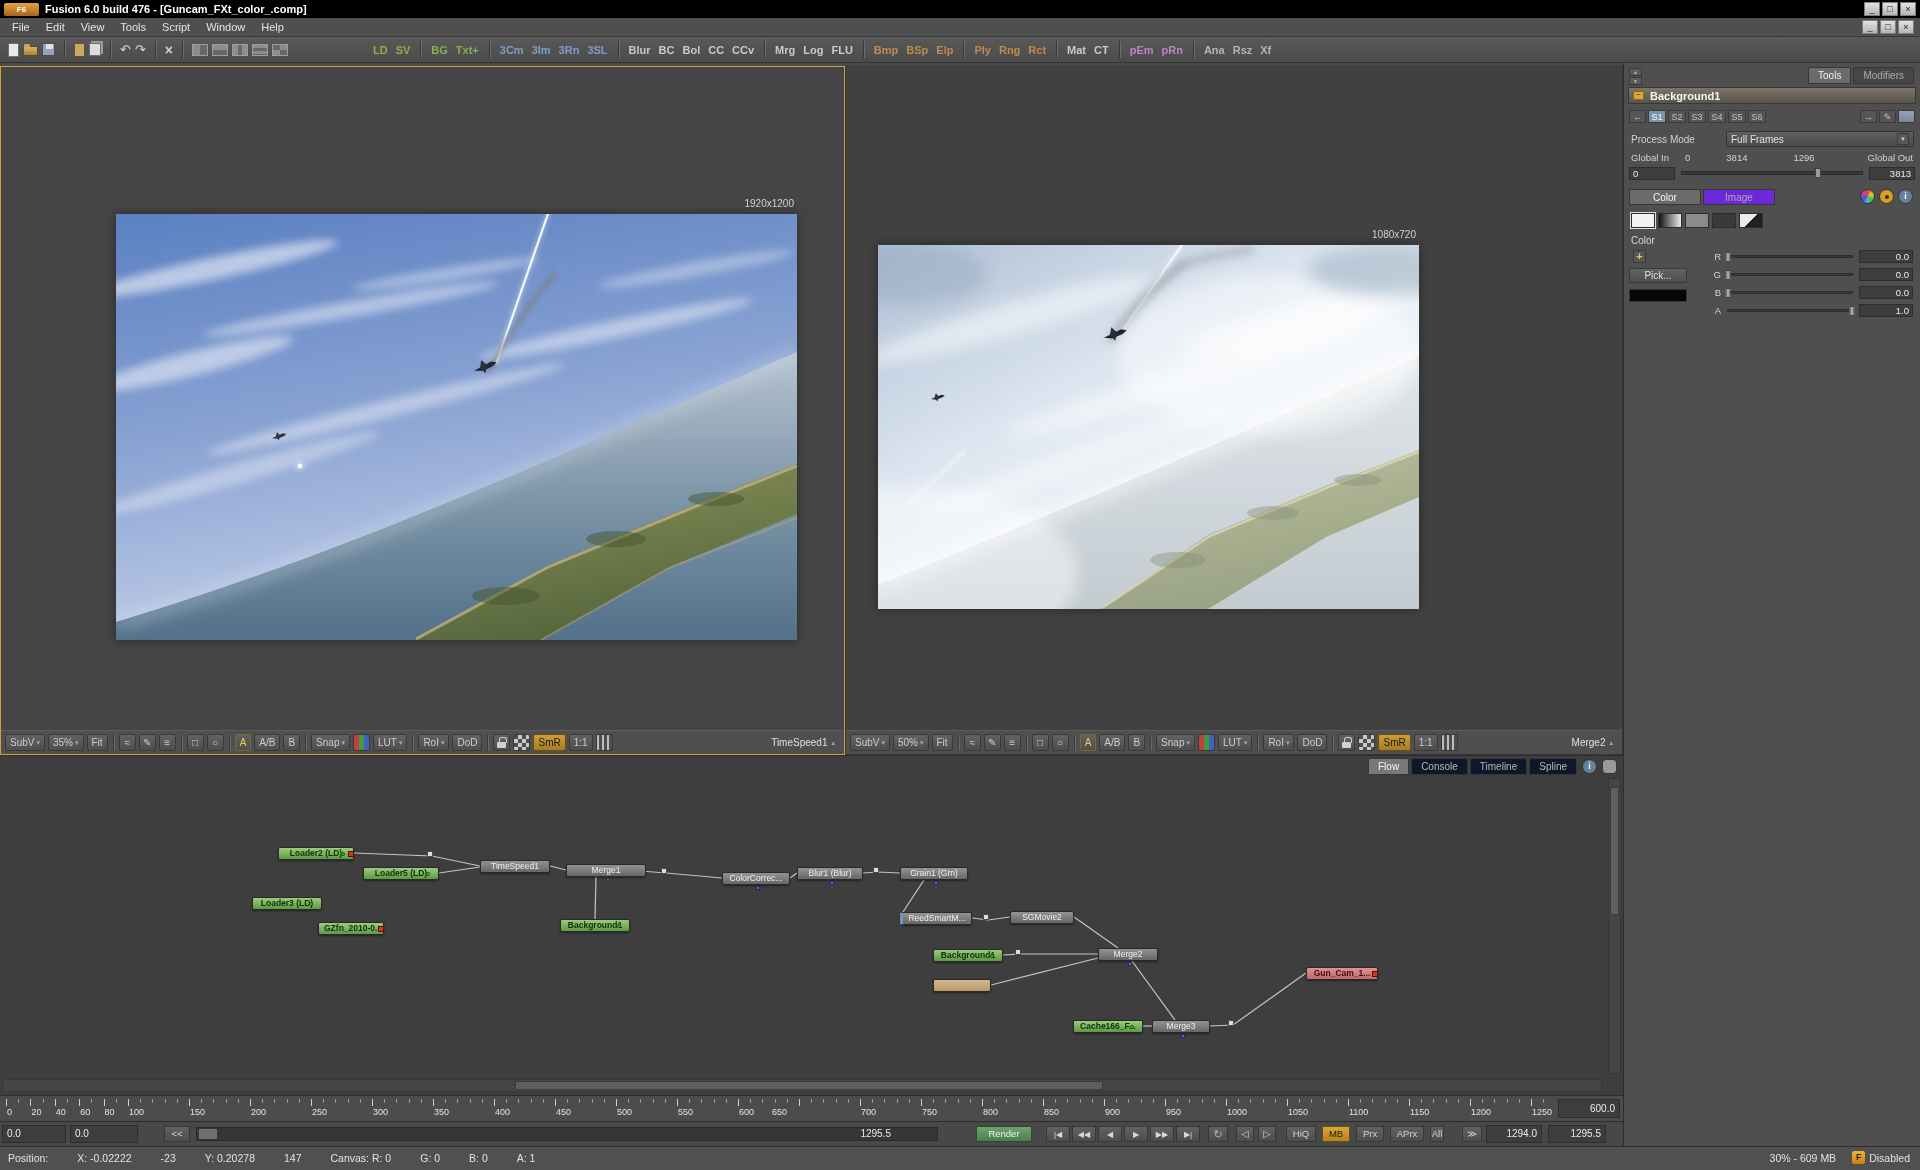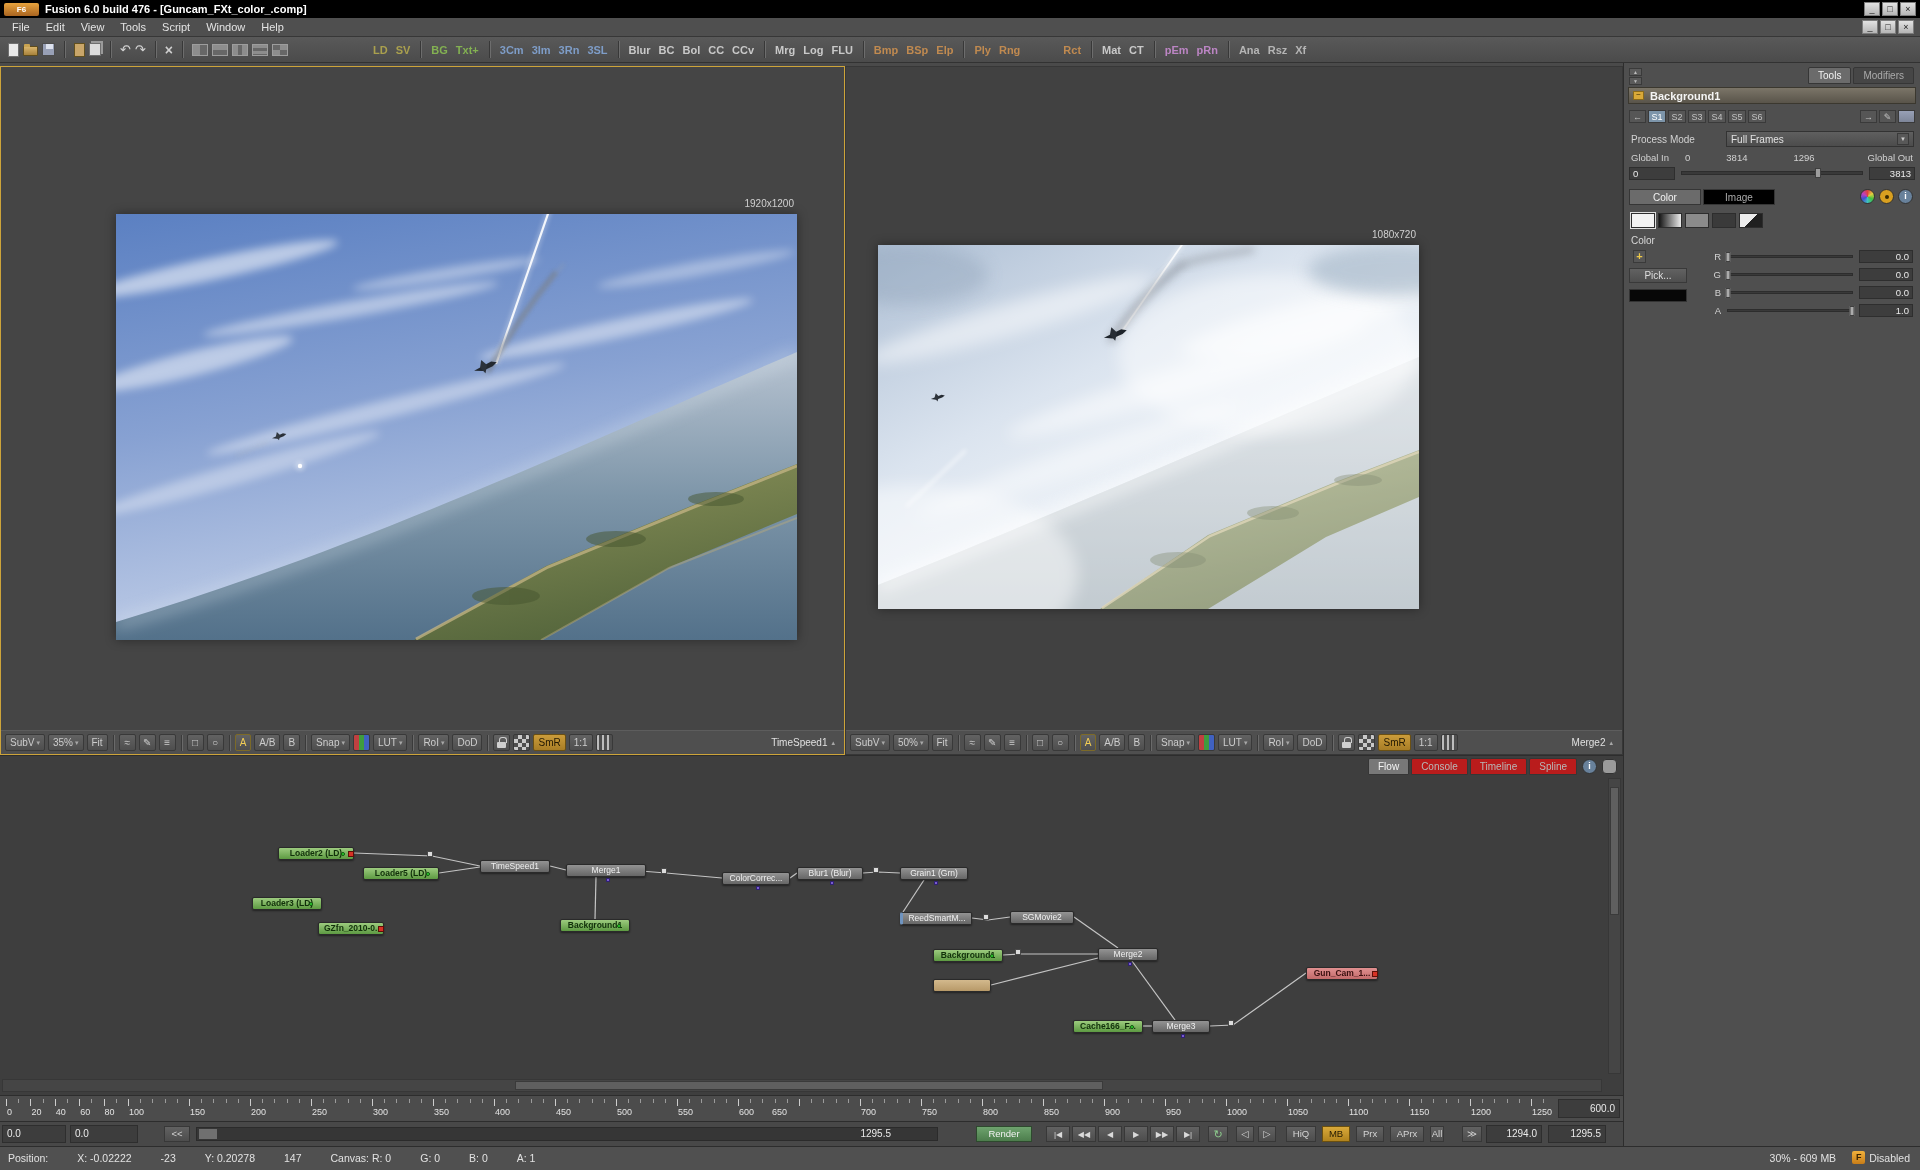--- a/index.html
+++ b/index.html
@@ -88,21 +88,21 @@
 .pm-row{position:absolute;top:68px;left:7px;right:6px;height:16px;display:flex;align-items:center;color:#d2d2d2}
 .dropdown{margin-left:auto;width:188px;height:16px;background:linear-gradient(#5f5f5f,#4c4c4c);border:1px solid #333;display:flex;align-items:center;padding:0 4px;color:#e2e2e2}
 .dd-arrow{margin-left:auto;width:12px;height:12px;background:#585858;border:1px solid #3a3a3a;font-size:6px;text-align:center;line-height:11px;color:#cccccc}
 .grow1{position:absolute;top:89px;left:7px;right:7px;display:flex;font-size:9.5px;color:#d2d2d2}
 .grow2{position:absolute;top:103px;left:5px;right:5px;height:14px;display:flex;align-items:center;gap:6px}
 .gfield{width:46px;height:13px;background:#3d3d3d;border:1px solid #2e2e2e;color:#eaeaea;padding:0 3px;font-size:9.5px;line-height:12px}
 .gfield.r{text-align:right}
 .gtrack{flex:1;height:4px;background:#393939;border:1px solid #2d2d2d;position:relative}
 .gthumb{position:absolute;left:74%;top:-4px;width:6px;height:10px;background:#9d9d9d;border:1px solid #3f3f3f}
 .subtabs{position:absolute;top:126px;left:5px;display:flex;gap:2px}
-.stab{width:72px;height:16px;text-align:center;line-height:15px;background:#000000;border:1px solid #363636;color:#ababab}
+.stab{width:72px;height:16px;text-align:center;line-height:15px;background:#6d28d9;border:1px solid #363636;color:#ababab}
 .stab.active{background:#6b6b6b;color:#f2f2f2}
 .subicons{position:absolute;top:126px;right:7px;display:flex;gap:4px}
 .si{width:15px;height:15px;border-radius:50%;border:1px solid #323232;position:relative}
 .si-wheel{background:conic-gradient(#e04040,#e0d040,#40c040,#40c0c0,#4050d0,#c040c0,#e04040)}
 .si-rad{background:#d9a020}
 .si-rad::after{content:"";position:absolute;left:5px;top:5px;width:4px;height:4px;border-radius:50%;background:#3a2a00}
 .si-info{background:#68819b;color:#fff;font-size:9px;text-align:center;line-height:13px;font-weight:bold}
 .si-info::before{content:"i"}
 .swrow{position:absolute;top:150px;left:7px;display:flex;gap:3px}
 .sw{width:24px;height:15px;border:1px solid #2d2d2d}
@@ -132,21 +132,21 @@
 .fnode span{display:block;overflow:hidden;padding:0 5px}
 .fnode.tool{background:linear-gradient(#939393,#666666);color:#f0f0f0}
 .fnode.tool-blue{background:linear-gradient(#939393,#666666);color:#f0f0f0;border-left:3px solid #6f94c0}
 .fnode.loader{background:linear-gradient(#9ccb7e,#5d9a42);color:#11300a;font-weight:bold}
 .fnode.tan{background:linear-gradient(#d3b98d,#b79968)}
 .fnode.output{background:linear-gradient(#e09090,#c26a6a);color:#3a0f0f;font-weight:bold}
 .nled{position:absolute;right:8px;top:4px;width:4px;height:4px;border-radius:50%;background:#2fdf2f;border:1px solid #115511}
 .ntag{position:absolute;right:-1px;top:3px;width:6px;height:6px;background:#d63225;border:1px solid #5c0f08}
 .nmdot{position:absolute;left:50%;bottom:-6px;width:4px;height:4px;background:#7a5ad0;border:1px solid #2f2270}
 #flow-tabs{position:absolute;top:2px;left:1368px;display:flex;gap:2px;align-items:center}
-.ftab{padding:2px 9px;font-size:10px;background:#b91c1c;border:1px solid #363636;color:#b8b8b8;border-radius:2px 2px 0 0}
+.ftab{padding:2px 9px;font-size:10px;background:#0f172a;border:1px solid #363636;color:#b8b8b8;border-radius:2px 2px 0 0}
 .ftab.active{background:#787878;color:#f4f4f4}
 .fticon{width:15px;height:15px;border-radius:50%;border:1px solid #323232;margin-left:3px}
 .ft-info{background:#68819b;color:#fff;font-size:9px;font-weight:bold;text-align:center;line-height:13px}
 .ft-info::before{content:"i"}
 .ft-chat{background:#9a9a9a;border-radius:4px}
 #flow-vscroll{position:absolute;right:2px;top:22px;width:13px;height:296px;background:#454545;border:1px solid #373737}
 #flow-vscroll .thumb{position:absolute;left:1px;top:8px;width:9px;height:128px;background:#5f5f5f;border:1px solid #3a3a3a}
 #flow-hscroll{position:absolute;left:2px;bottom:3px;height:13px;width:1600px;background:#454545;border:1px solid #373737}
 #flow-hscroll .thumb{position:absolute;top:1px;left:512px;width:588px;height:9px;background:#5f5f5f;border:1px solid #3a3a3a}
 
@@ -259,21 +259,21 @@
         <span class="tl" style="color: rgb(201, 201, 201);">Mrg</span>
         <span class="tl" style="color: rgb(201, 201, 201);">Log</span>
         <span class="tl" style="color: rgb(201, 201, 201);">FLU</span>
         <span class="tsep"></span>
         <span class="tl" style="color: rgb(192, 138, 80);">Bmp</span>
         <span class="tl" style="color: rgb(192, 138, 80);">BSp</span>
         <span class="tl" style="color: rgb(192, 138, 80);">Elp</span>
         <span class="tsep"></span>
         <span class="tl" style="color: rgb(192, 138, 80);">Ply</span>
         <span class="tl" style="color: rgb(192, 138, 80);">Rng</span>
-        <span class="tl" style="color: rgb(192, 138, 80); margin-left: 35px;">Rct</span>
+        <span class="tl" style="color: rgb(192, 138, 80);">Rct</span>
         <span class="tsep"></span>
         <span class="tl" style="color: rgb(201, 201, 201);">Mat</span>
         <span class="tl" style="color: rgb(201, 201, 201);">CT</span>
         <span class="tsep"></span>
         <span class="tl" style="color: rgb(188, 133, 196);">pEm</span>
         <span class="tl" style="color: rgb(188, 133, 196);">pRn</span>
         <span class="tsep"></span>
         <span class="tl" style="color: rgb(181, 181, 181);">Ana</span>
         <span class="tl" style="color: rgb(181, 181, 181);">Rsz</span>
         <span class="tl" style="color: rgb(181, 181, 181);">Xf</span>

